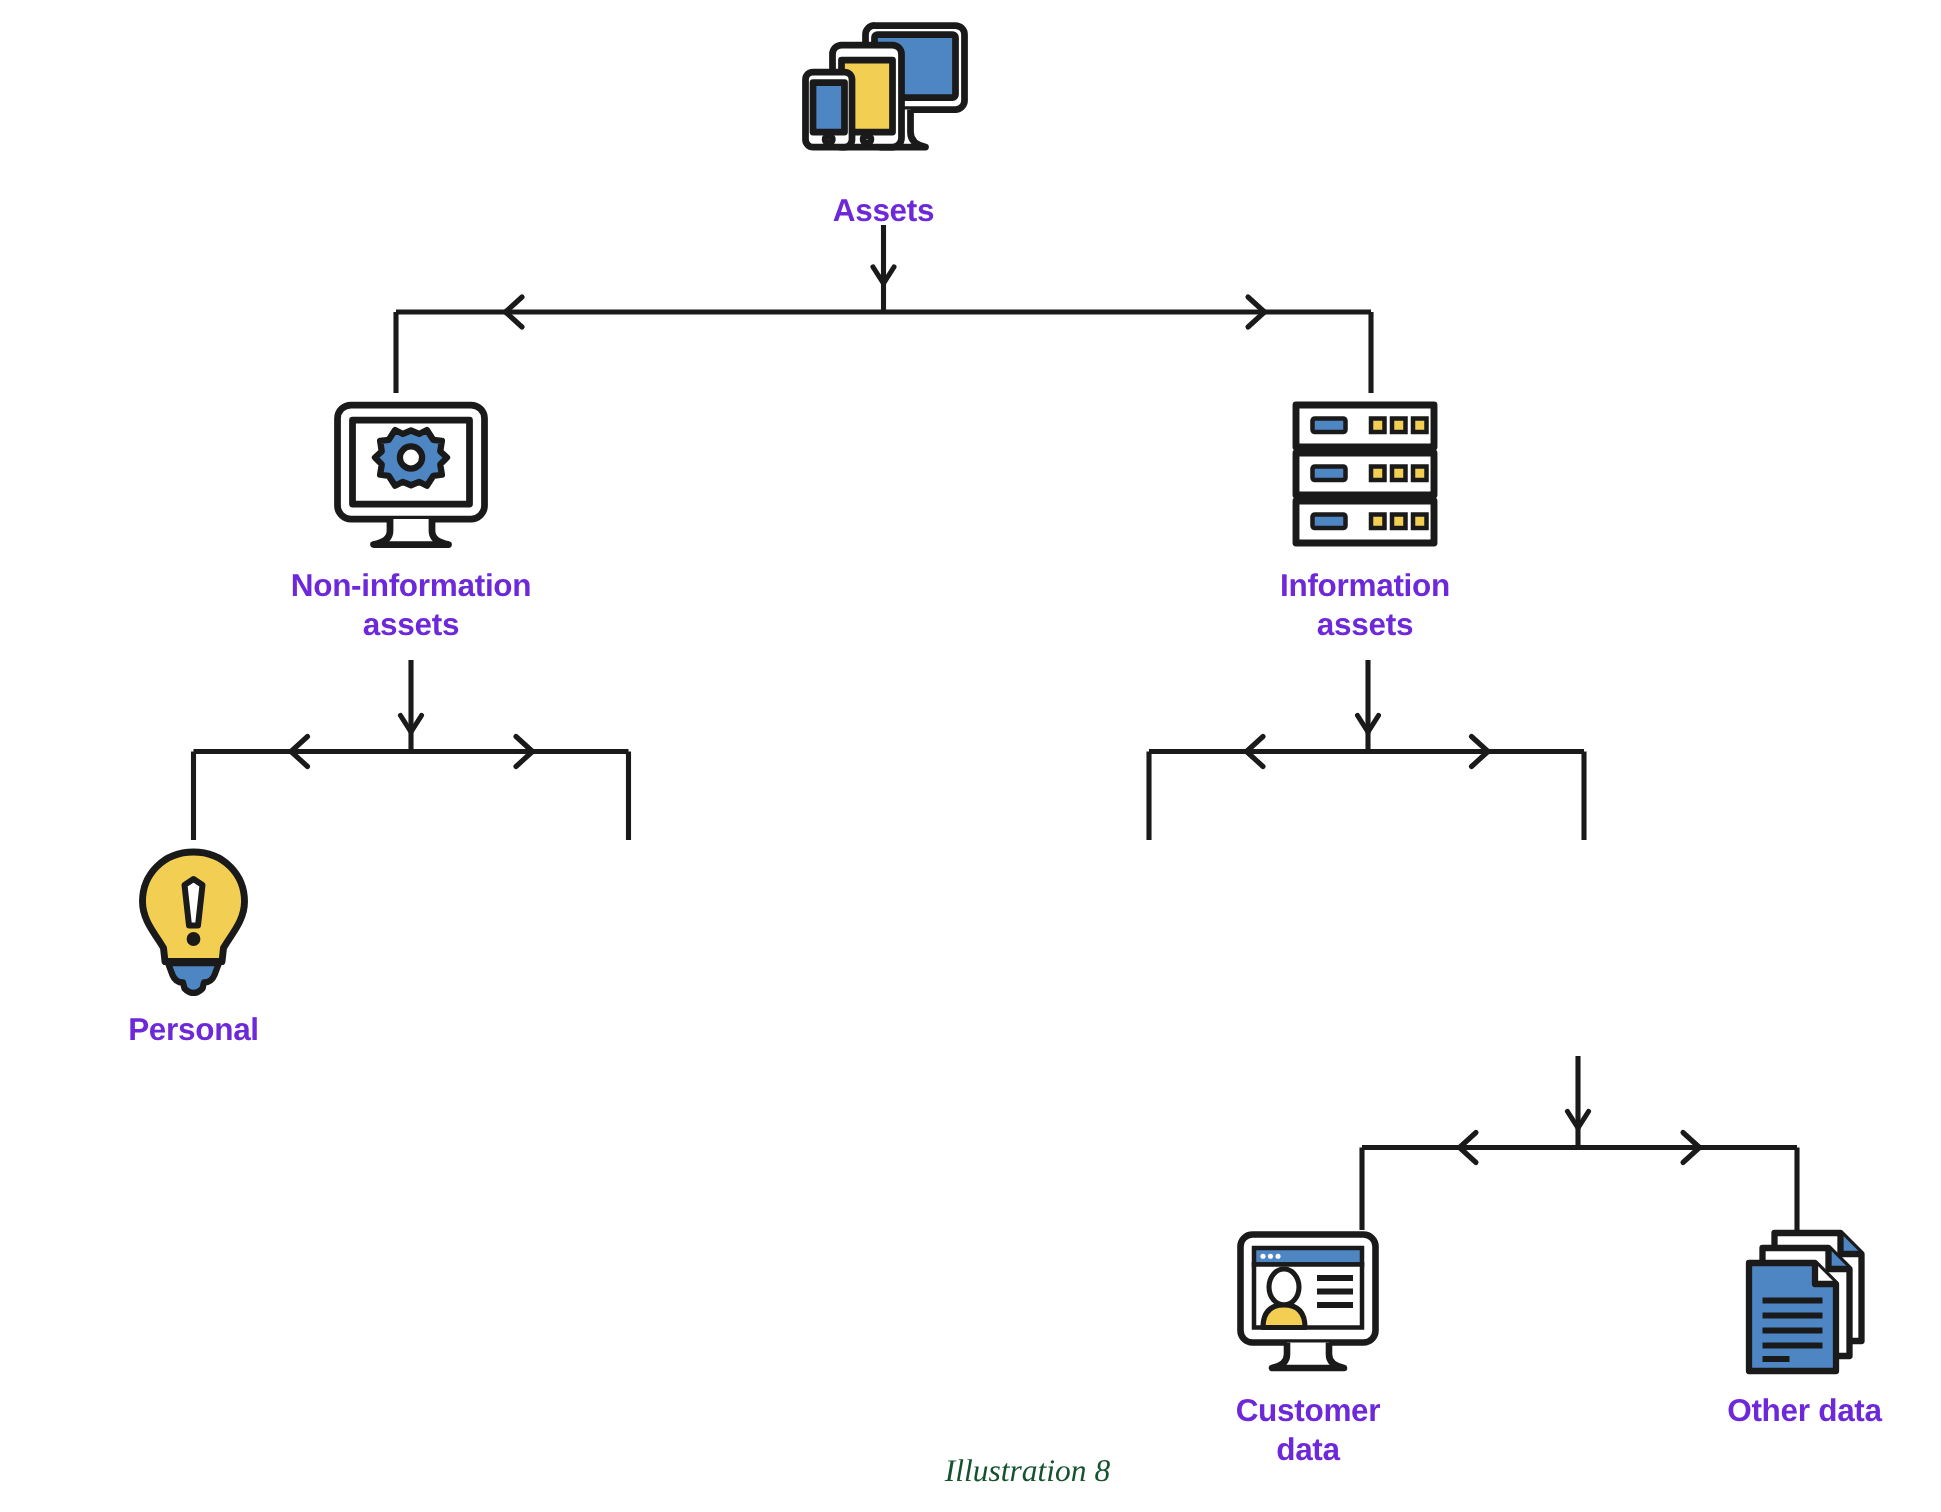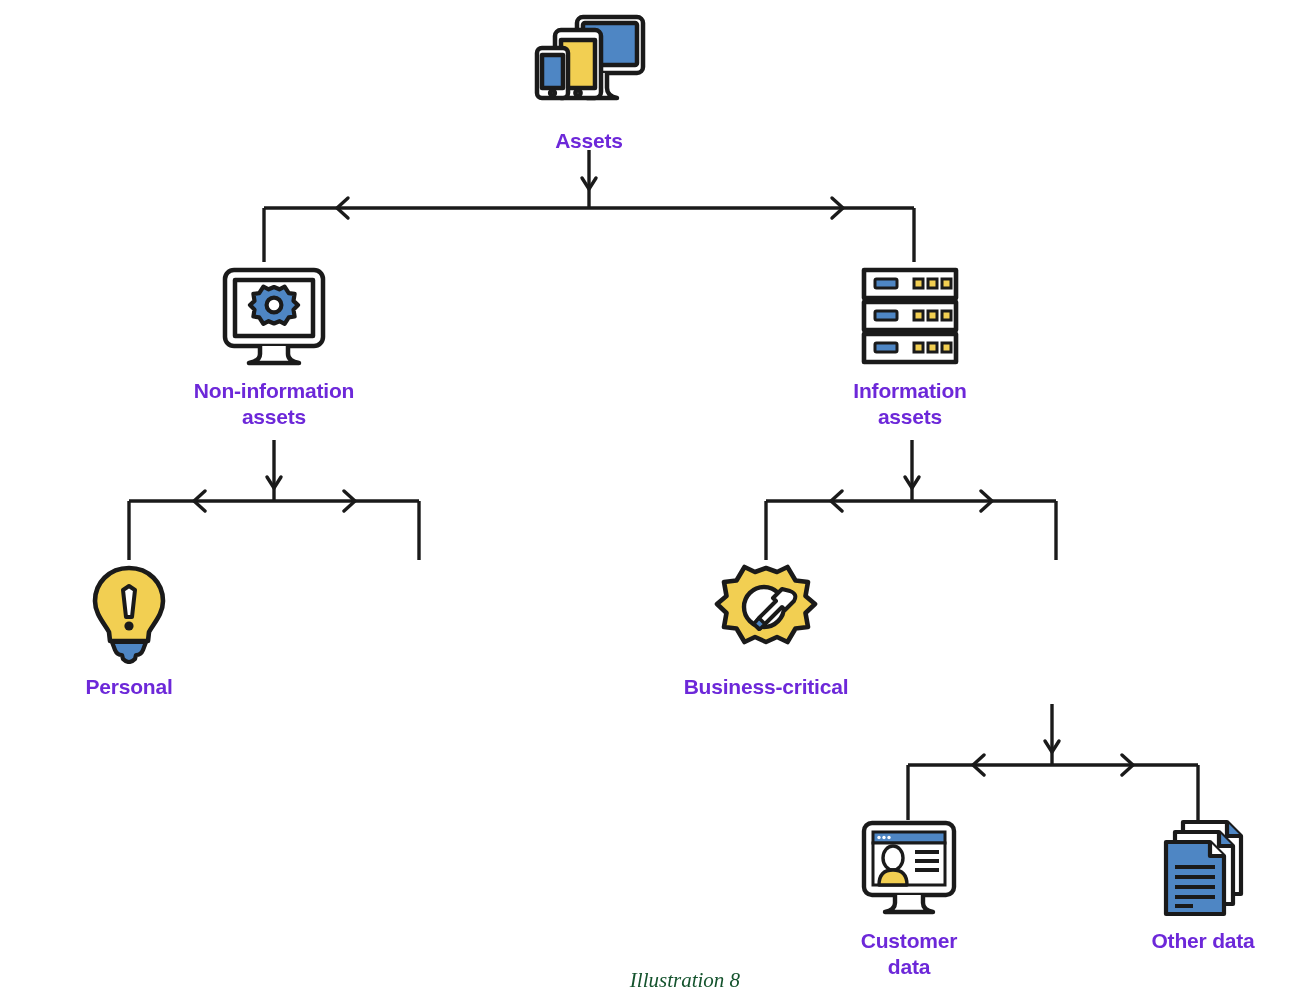--- a/index.html
+++ b/index.html
@@ -183,37 +183,23 @@
         <path d="M43,6 C23,6 9,21 9,39 C9,52 18,61 23,70 L24,79 L62,79 L63,70 C68,61 77,52 77,39 C77,21 63,6 43,6 Z" fill="#f2cf52" stroke="#1a1a1a" stroke-width="4.6" stroke-linejoin="round"></path>
         <path d="M26,80 L60,80 L57,88 Q55,93 50,93 L49,97 Q46,100 43,100 Q40,100 37,97 L36,93 Q31,93 29,88 Z" fill="#4e86c4" stroke="#1a1a1a" stroke-width="4.2" stroke-linejoin="round"></path>
         <path d="M43,24 L49,28 L46,55 L40,55 L37,28 Z" fill="#ffffff" stroke="#1a1a1a" stroke-width="4" stroke-linejoin="round"></path>
         <circle cx="43" cy="64" r="4.6" fill="#1a1a1a"></circle>
       </svg>
     </span>
     <span class="node-label">Personal</span>
   </div>
 
 
-  <div class="node" style="left:646px; top:562px; width:240px;">
-    <span class="node-icon">
-      <svg width="104" height="102" viewBox="0 0 104 102">
-        <g transform="translate(52,51)">
-          <path d="M0,-45 L11,-41 L21.5,-46 L29.5,-32.5 L42,-31 L39.5,-17 L49,-9 L39.5,0 L42,14 L29.5,15.5 L21.5,29 L11,24 L0,29 L-11,24 L-21.5,29 L-29.5,15.5 L-42,14 L-39.5,0 L-49,-9 L-39.5,-17 L-42,-31 L-29.5,-32.5 L-21.5,-46 L-11,-41 Z" fill="#f2cf52" stroke="#1a1a1a" stroke-width="4.6" stroke-linejoin="round"></path>
-          <circle cx="-2" cy="-6" r="20" fill="#ffffff" stroke="#1a1a1a" stroke-width="4.4"></circle>
-
-          <path d="M16,-24 L7,-15 L10,-12 L4,-6 L-7,5 L-12,11 L-7,16 L-1,11 L10,0 L16,-6 L19,-3 L28,-12 Q32,-19 24,-22 Z" fill="#ffffff" stroke="#1a1a1a" stroke-width="4" stroke-linejoin="round"></path>
-          <path d="M-12,11 L-7,5 L-1,11 L-6,16 Z" fill="#4e86c4" stroke="#1a1a1a" stroke-width="3.4" stroke-linejoin="round"></path>
-        </g>
-      </svg>
-    </span>
-    <span class="node-label">Business-critical</span>
-  </div>
-
-
-  <div class="node" style="left:809px; top:818px; width:200px;">
+
+
+  <div class="node" style="left:772px; top:818px; width:200px;">
     <span class="node-icon">
       <svg width="102" height="100" viewBox="0 0 102 100">
         <g stroke="#1a1a1a" stroke-width="4.4" stroke-linejoin="round" fill="#ffffff">
           <rect x="6" y="5" width="90" height="72" rx="8"></rect>
           <path d="M37,77 L37,85 Q37,92 27,94 L75,94 Q65,92 65,85 L65,77" fill="#ffffff"></path>
         </g>
         <rect x="15" y="14" width="72" height="11" fill="#4e86c4" stroke="#1a1a1a" stroke-width="3"></rect>
         <g fill="#ffffff">
           <circle cx="21" cy="19.5" r="1.7"></circle>
           <circle cx="26" cy="19.5" r="1.7"></circle>

